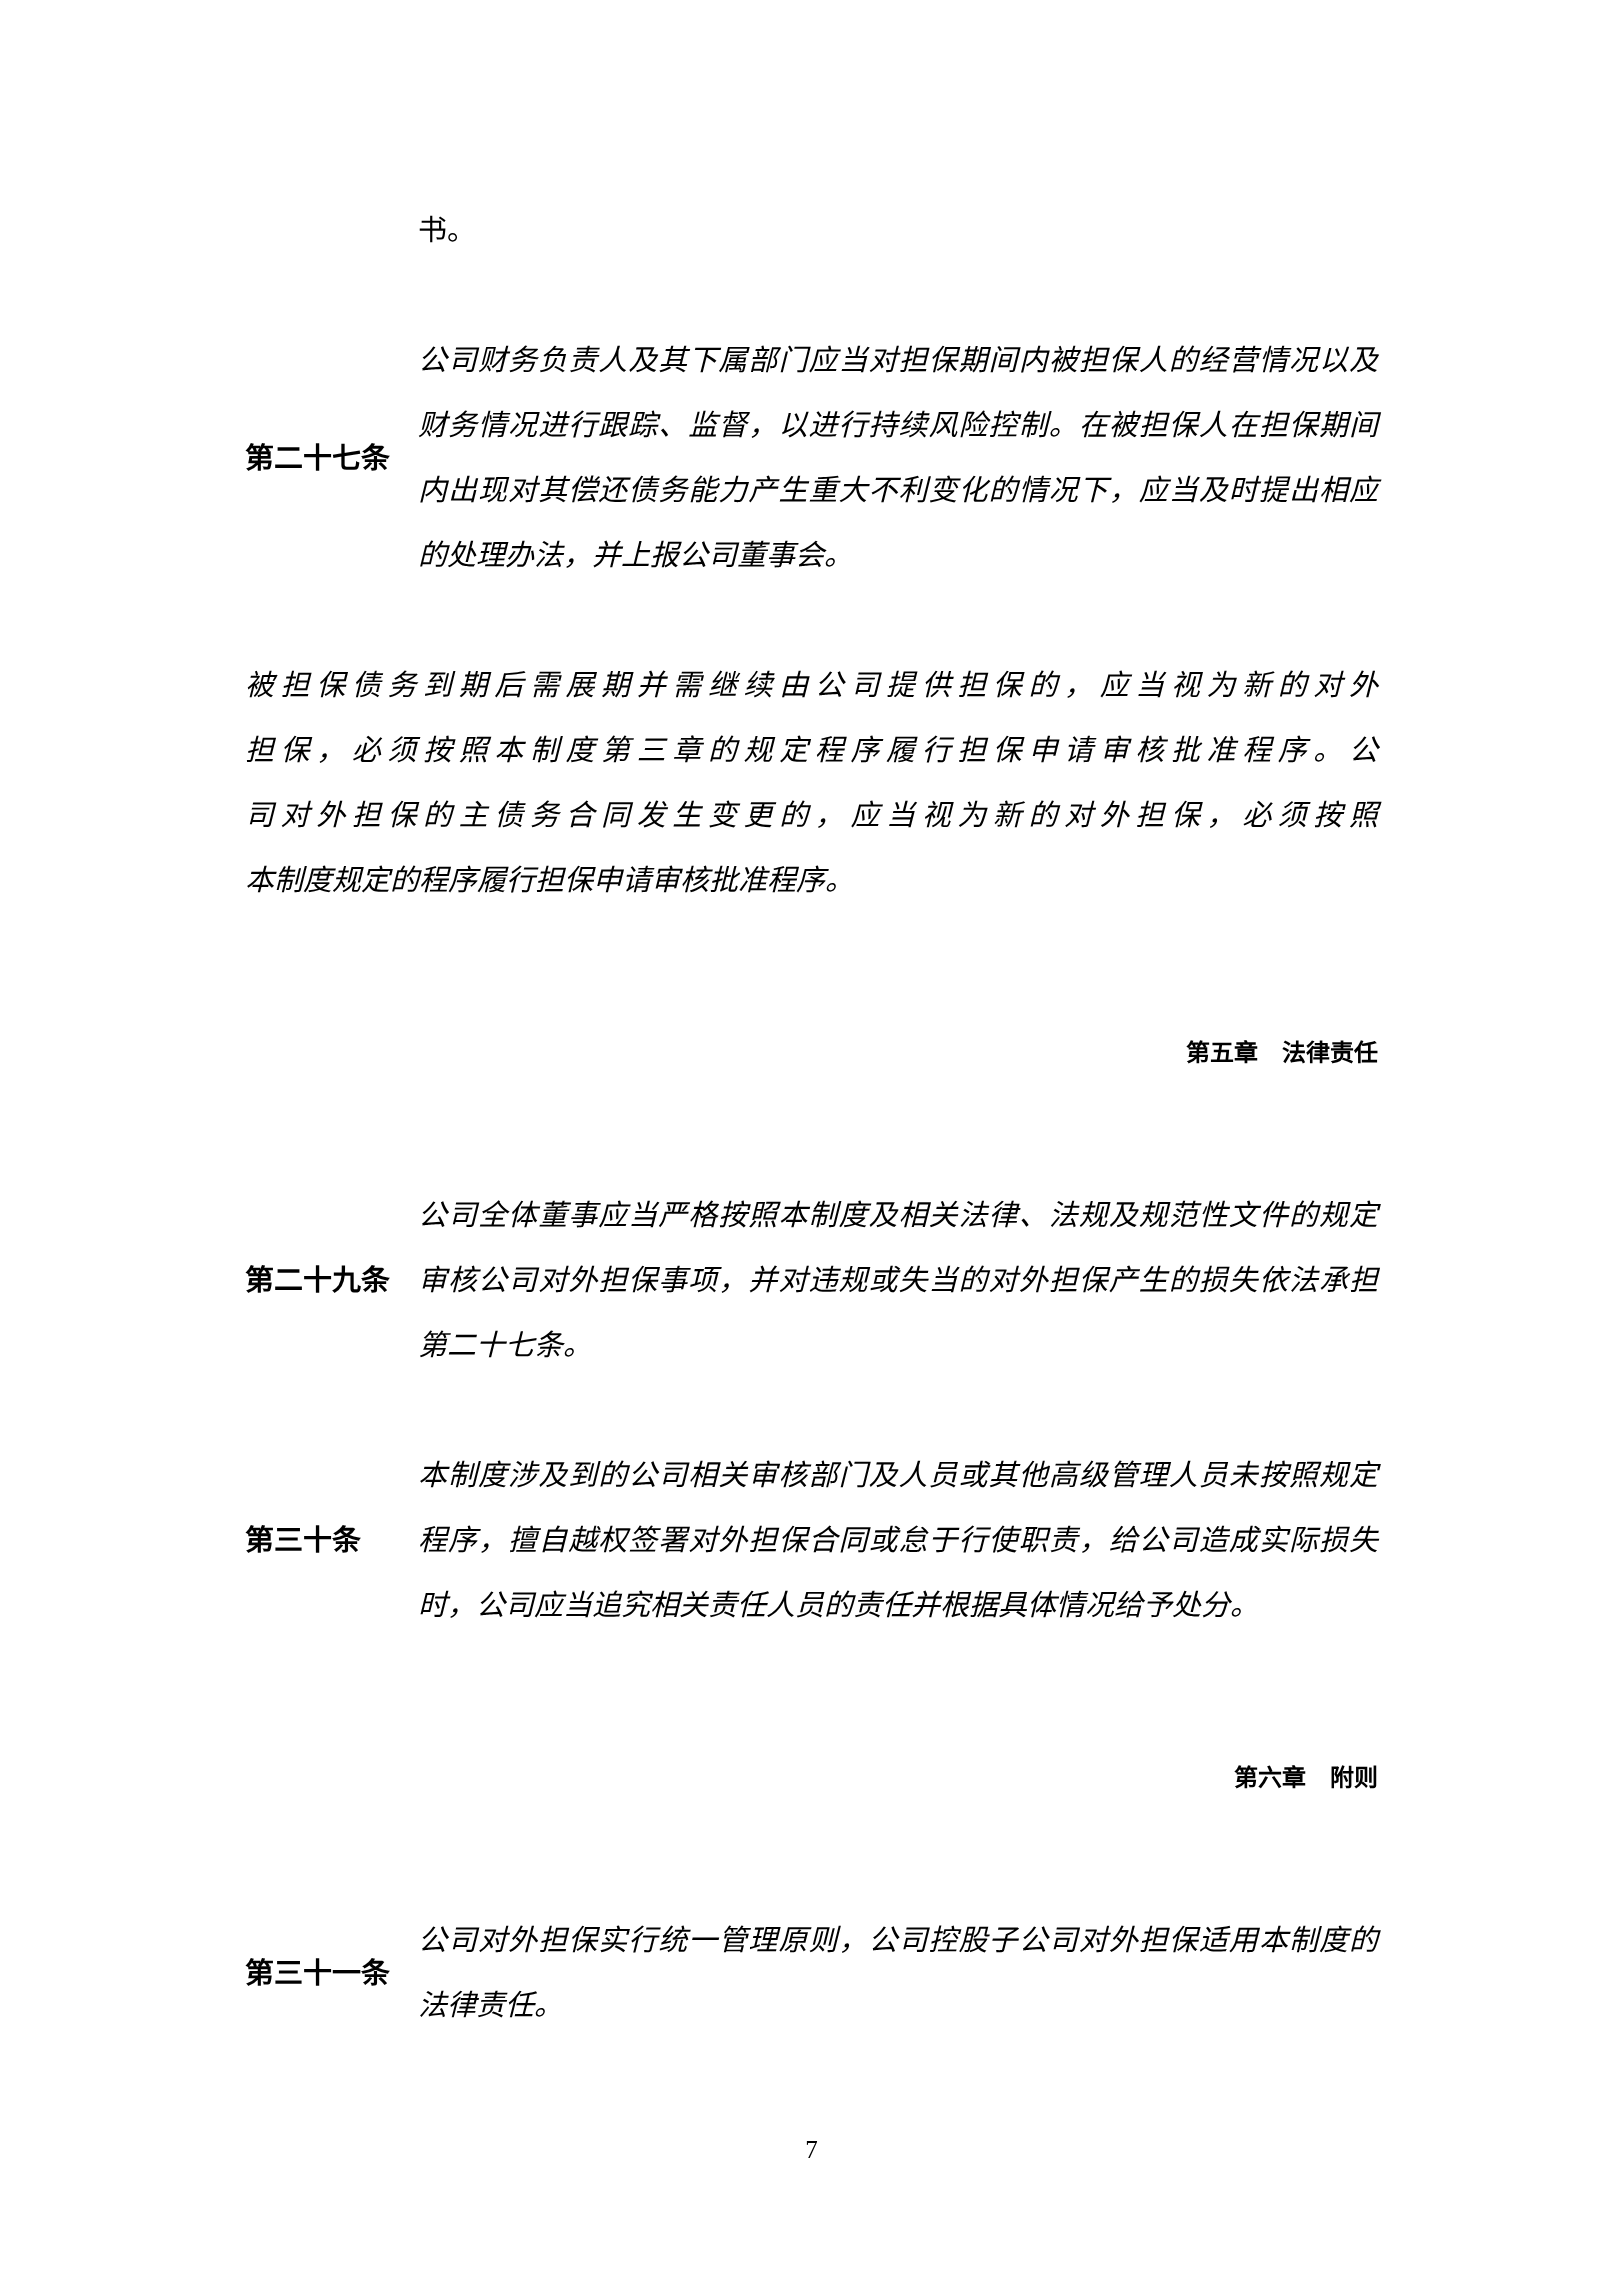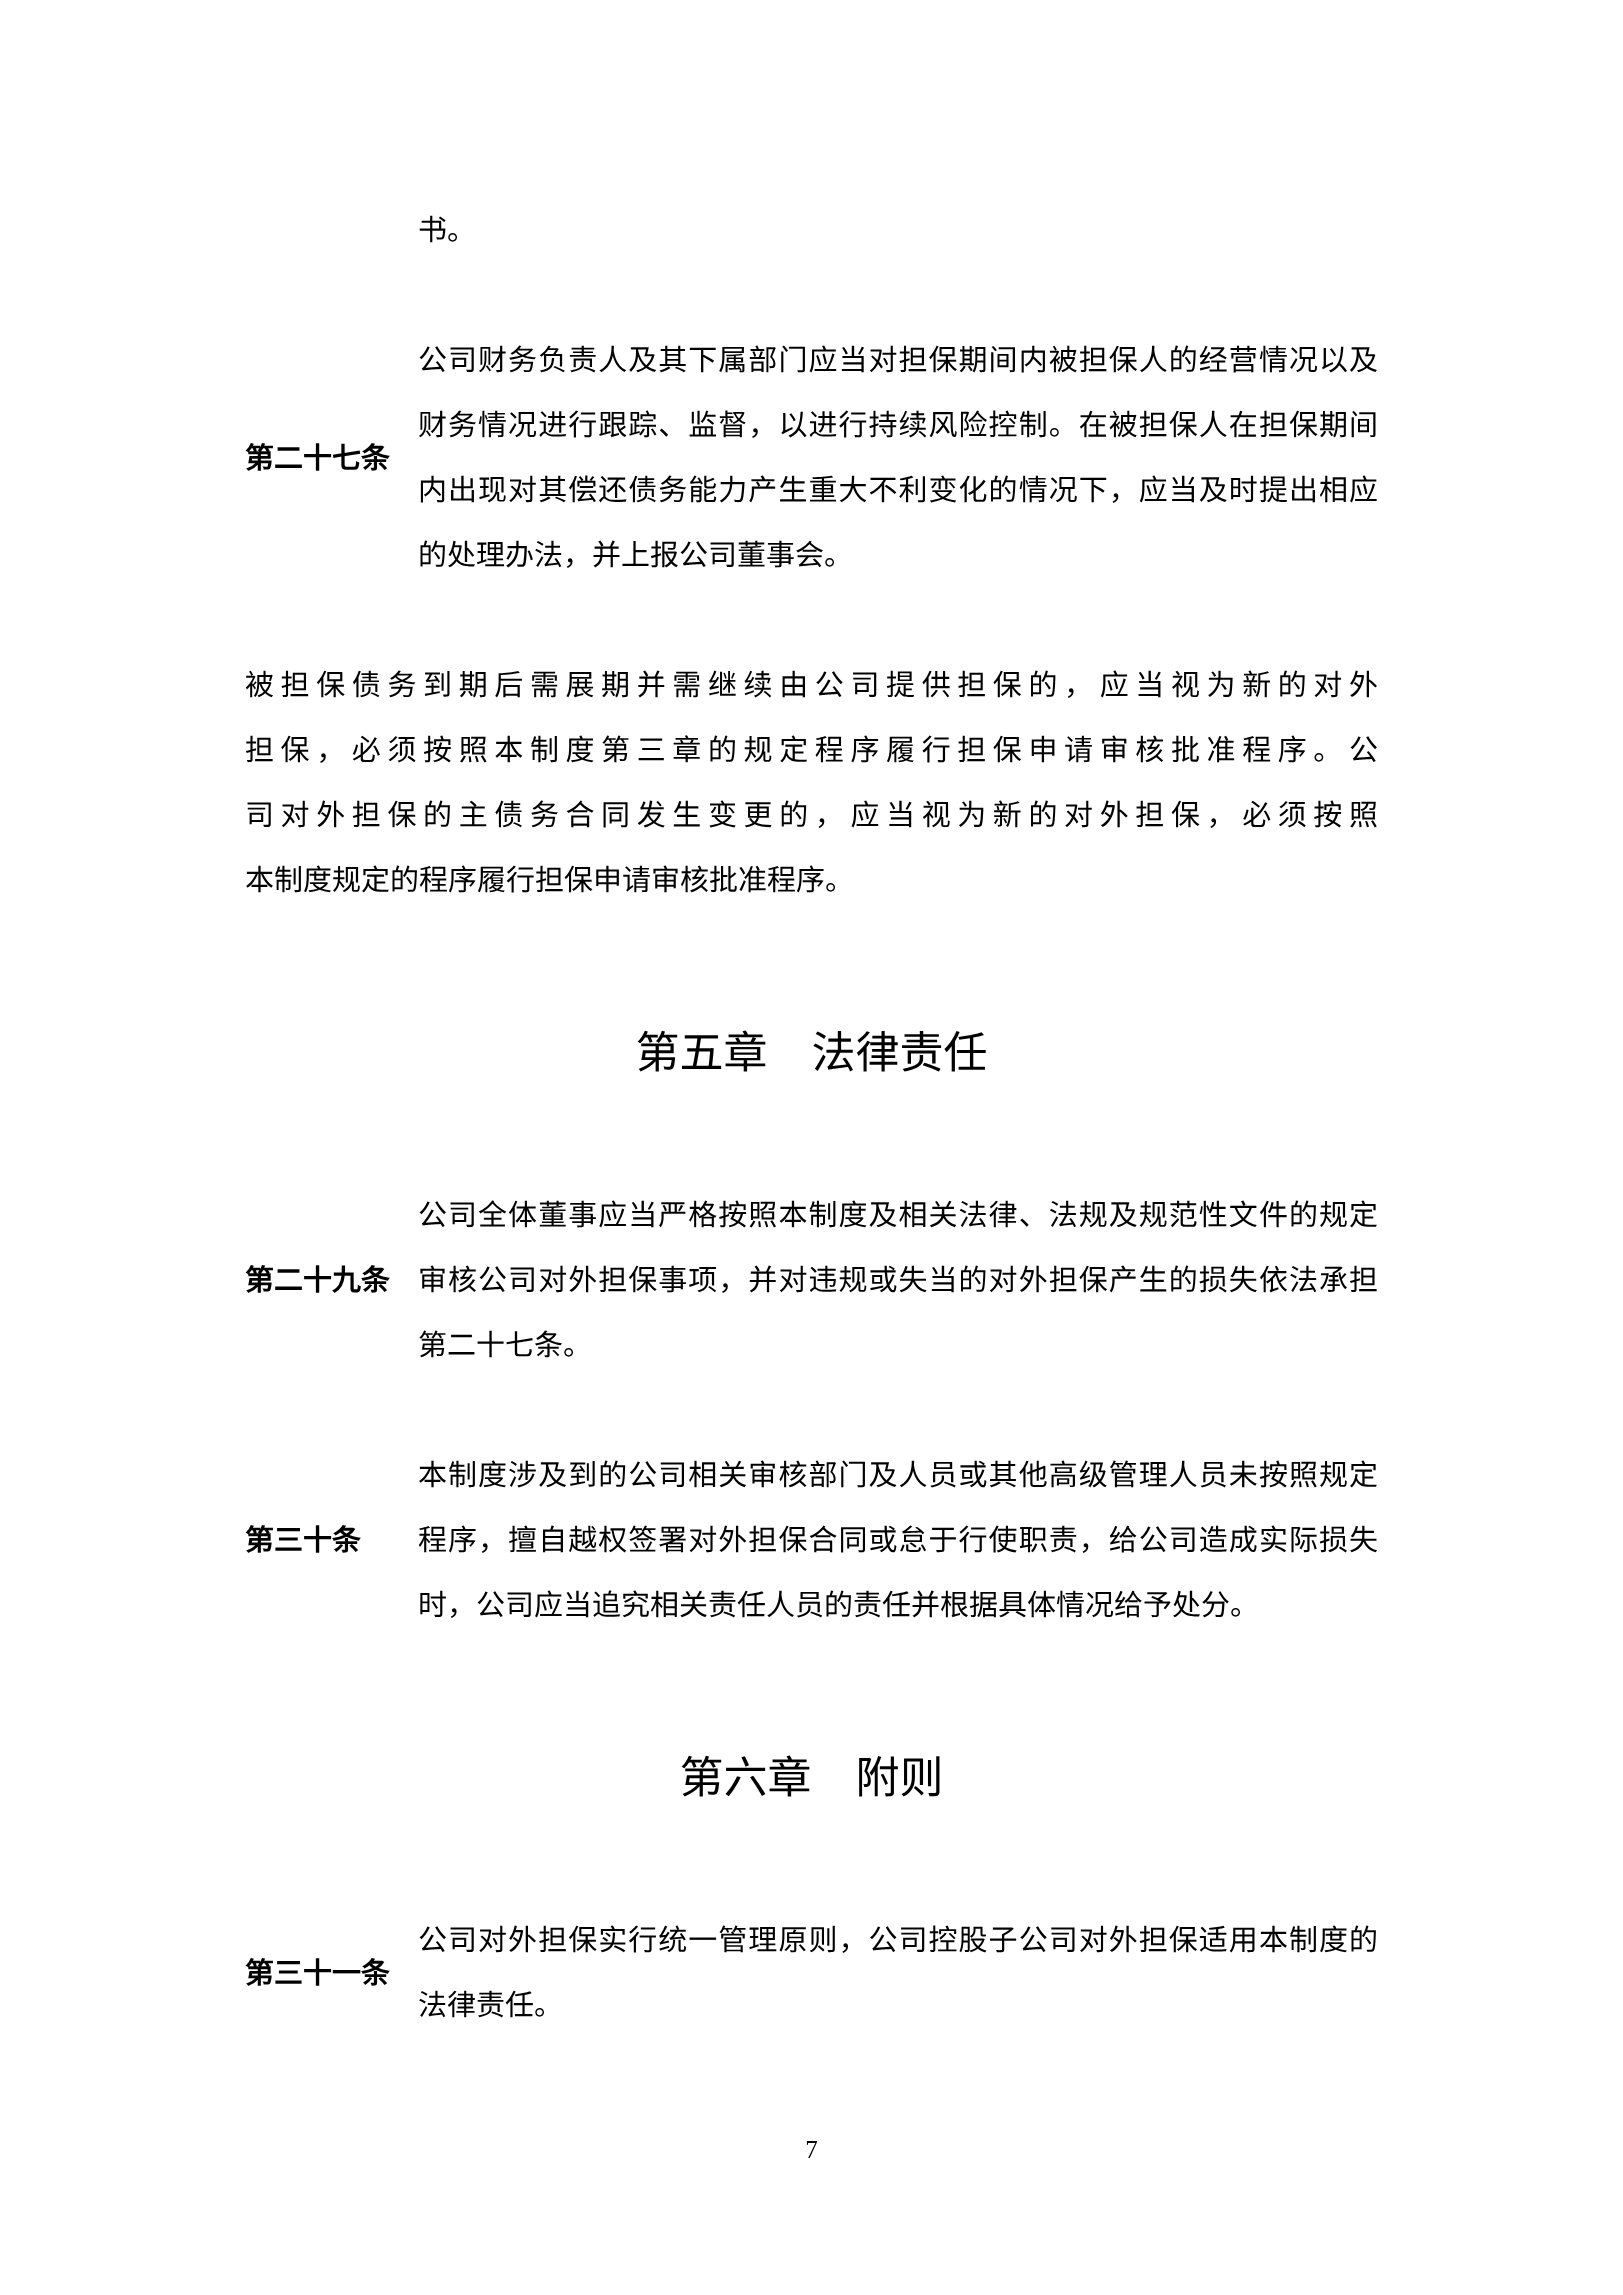--- a/index.html
+++ b/index.html
@@ -35,34 +35,35 @@
   }
   .article-num {
     flex: 0 0 173px;
     width: 173px;
     font-weight: bold;
     white-space: nowrap;
   }
   .article-body {
     flex: 1 1 auto;
     min-width: 0;
+    font-style: italic;
   }
   .line {
     text-align: justify;
     text-align-last: justify;
   }
   .line.last {
     text-align: left;
     text-align-last: left;
   }
   .chapter {
-    font-size: 44px;
-    font-weight: normal;
+    font-size: 24px;
+    font-weight: bold;
     line-height: 79px;
-    text-align: center;
+    text-align: right;
     margin: 101px 0 90px 0;
   }
   .footer {
     position: absolute;
     left: 0;
     bottom: 131px;
     width: 100%;
     text-align: center;
     font-size: 25px;
     line-height: 29.4px;

